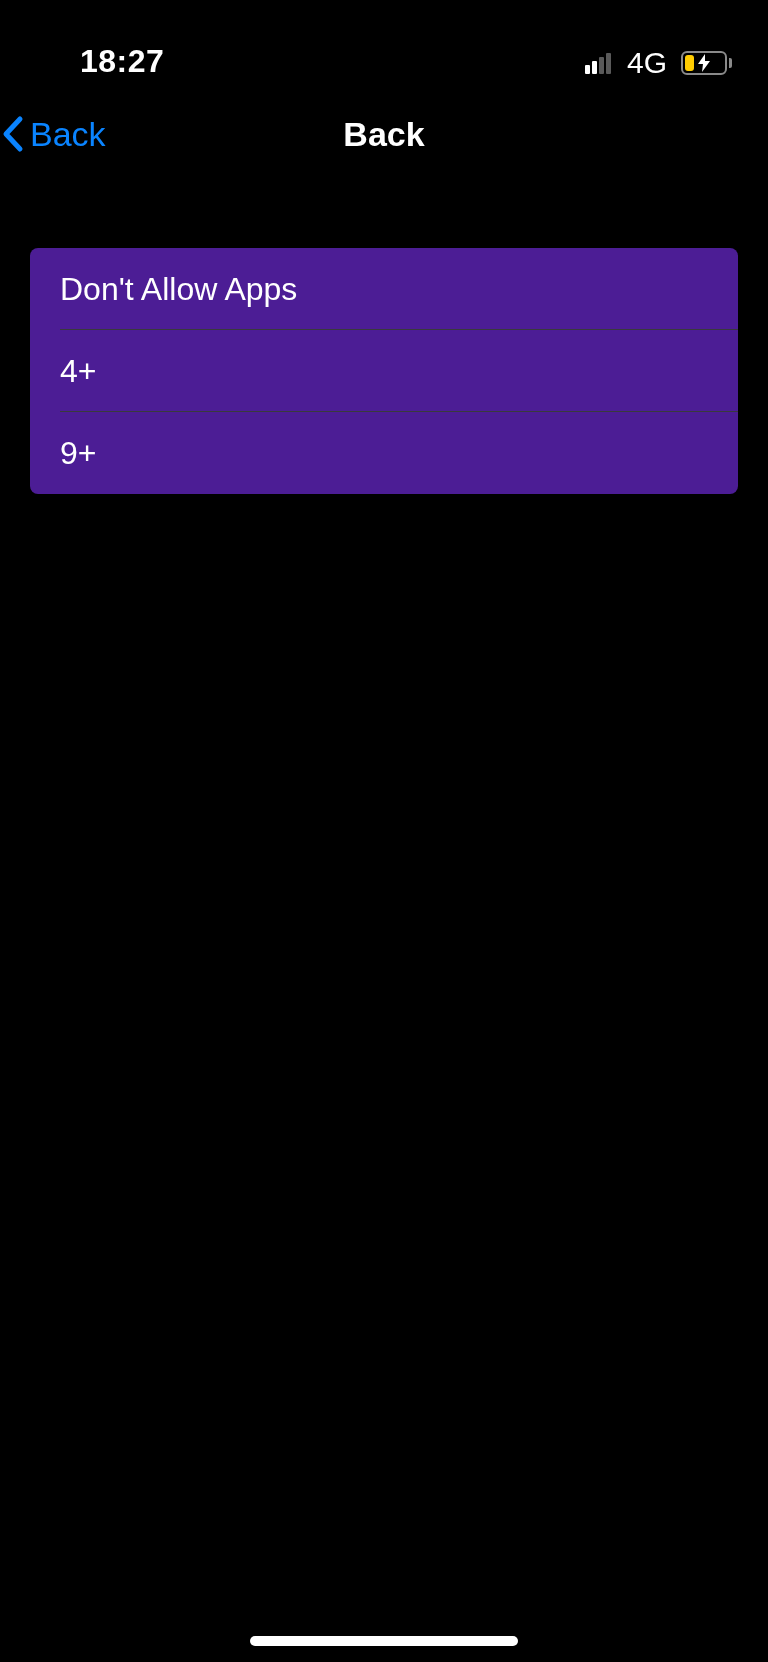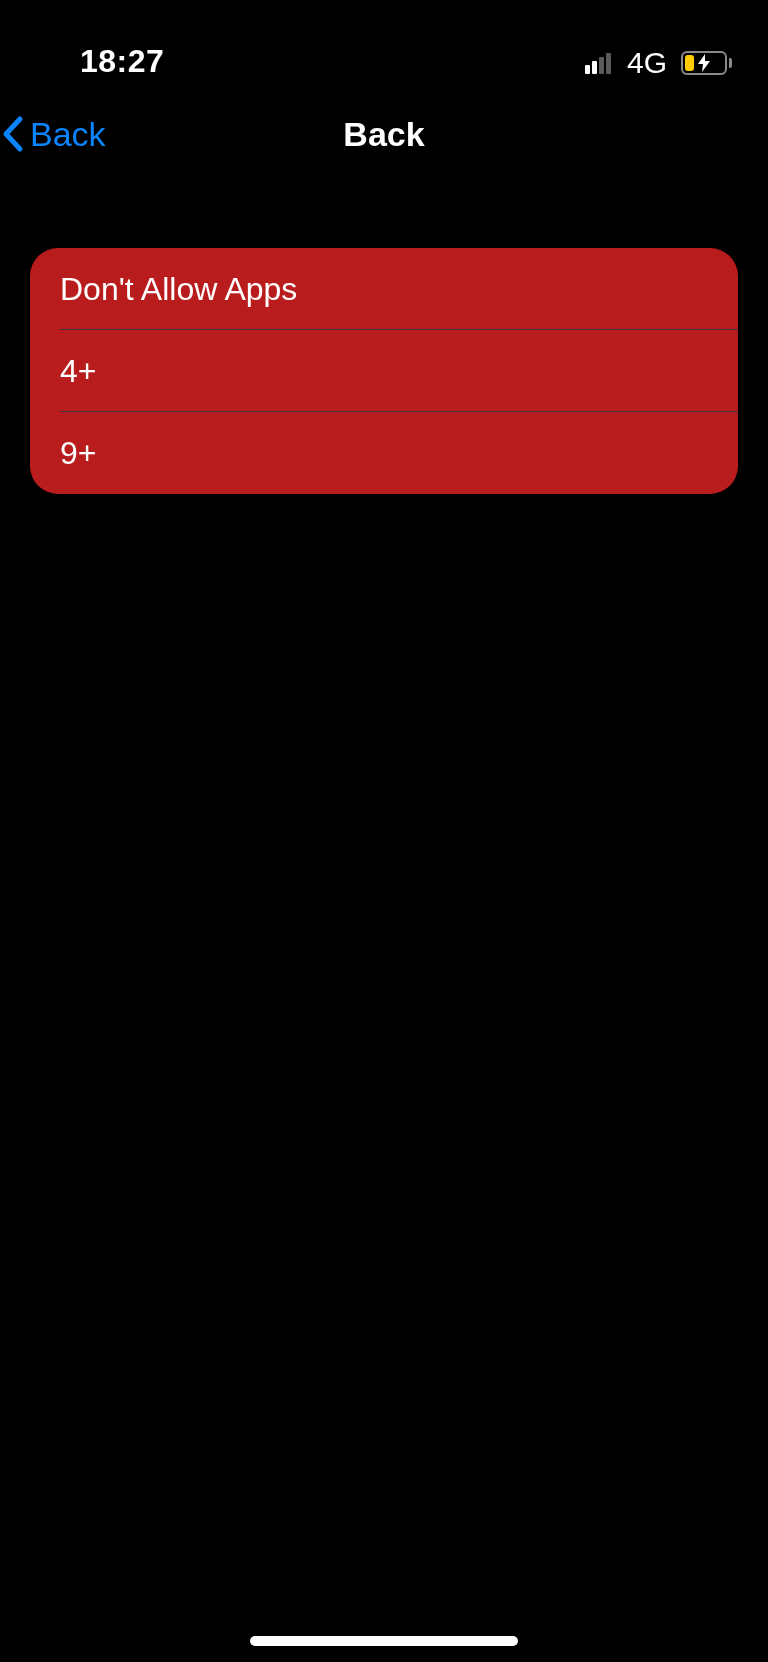--- a/index.html
+++ b/index.html
@@ -111,22 +111,22 @@
       position: absolute;
       left: 50%;
       transform: translateX(-50%);
       font-size: 34px;
       font-weight: 600;
     }
     .content {
       padding: 70px 30px 0 30px;
     }
     .list-group {
-      background: #b91c1c;
-      border-radius: 28px;
+      background: #4c1d95;
+      border-radius: 8px;
       overflow: hidden;
     }
     .list-item {
       display: flex;
       justify-content: space-between;
       align-items: center;
       padding: 0 30px;
       height: 82px;
       font-size: 32px;
       font-weight: 400;

